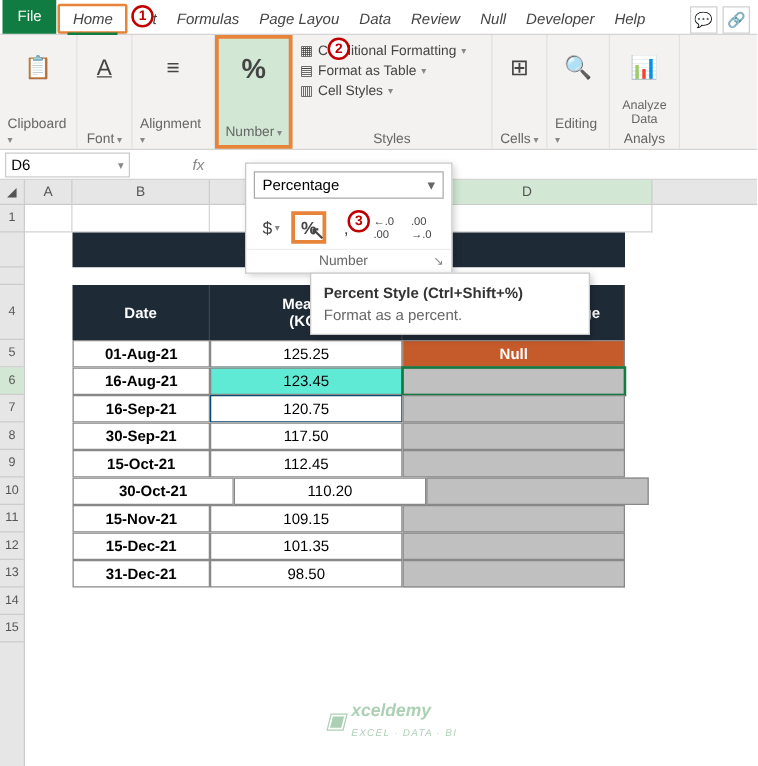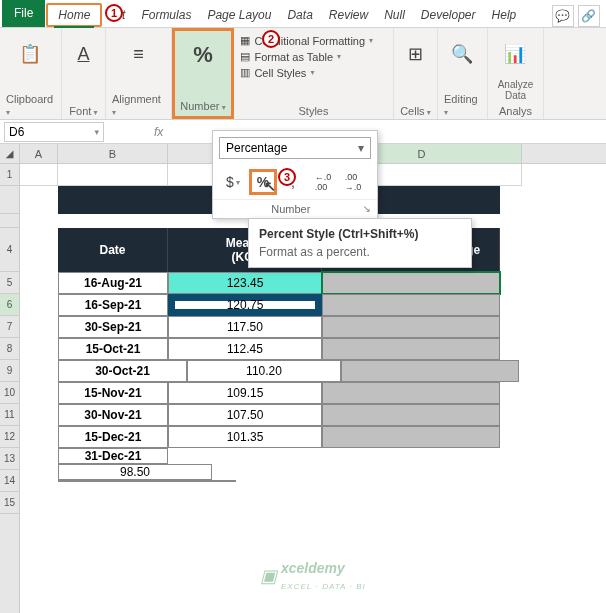--- a/index.html
+++ b/index.html
@@ -49,21 +49,21 @@
 .data-row .colA { background:#fff; }
 
 .title-row { background: #1f2a37; color:#fff; font-weight:bold; font-size:16px; display:flex; align-items:center; justify-content:center; height:28px; text-decoration: underline; }
 .header-row { background:#1f2a37; color:#fff; font-weight:bold; display:flex; height:44px; }
 .header-row > div { display:flex; align-items:center; justify-content:center; border-right:1px solid #444; text-align:center; padding:2px; }
 
 .sel-col { background:#d2e8d4; }
 .sel-cell-border { outline:2px solid #107c41; outline-offset:-1px; }
 
 
-.number-panel { position:absolute; left:212px; top:130px; width:166px; background:#fff; border:1px solid #c8c8c8; box-shadow:2px 2px 6px rgba(0,0,0,.2); z-index:40; }
+.number-panel { position:absolute; left:196px; top:130px; width:166px; background:#fff; border:1px solid #c8c8c8; box-shadow:2px 2px 6px rgba(0,0,0,.2); z-index:40; }
 .number-panel .combo { margin:6px; border:1px solid #aaa; height:22px; display:flex; align-items:center; padding:0 6px; justify-content:space-between; font-size:12px; }
 .number-panel .combo::after { content:"\25BE"; color:#666; }
 .number-panel .btn-row { display:flex; align-items:center; gap:2px; padding:4px 6px; }
 .number-panel .fmt-btn { width:28px; height:26px; display:flex; align-items:center; justify-content:center; font-size:14px; color:#444; border:1px solid transparent; }
 .number-panel .fmt-btn.dollar::after { content:" \25BE"; font-size:8px; color:#888; margin-left:2px; }
 .number-panel .fmt-btn.pct { border:3px solid #e8833a; font-weight:bold; position:relative; }
 .number-panel .fmt-btn .cursor { position:absolute; right:-2px; bottom:-2px; font-size:14px; }
 .number-panel .panel-label { text-align:center; font-size:11px; color:#666; padding:2px 0 4px; border-top:1px solid #eee; display:flex; justify-content:space-between; padding:3px 6px; }
 .number-panel .panel-label .launcher { font-size:10px; color:#888; }
 
@@ -198,27 +198,32 @@
 
     <div style="position:absolute; left:38px; top:84px; width:442px;" class="header-row">
       <div style="width:110px">Date</div>
       <div style="width:154px; white-space:pre-line">Measu
 (KG)</div>
       <div style="width:178px">Weight Loss Percentage</div>
     </div>
 
     <div style="position:absolute; left:38px; top:128px;" id="tbody">
         <div style="display: flex; height: 22px;">
+          <div class="cell cB" style="width:110px;border:1px solid #888;display:flex;align-items:center;justify-content:center;font-weight:bold;background:#fff">01-Aug-21</div>
+          <div class="cell cC" style="width:154px;border:1px solid #888;display:flex;align-items:center;justify-content:center;background:#fff">125.25</div>
+          <div class="cell cD " style="width:178px;border:1px solid #888;display:flex;align-items:center;justify-content:center;background:#c55a2b;color:#fff;font-weight:bold">Null</div>
+        </div>
+        <div style="display: flex; height: 22px;">
           <div class="cell cB" style="width:110px;border:1px solid #888;display:flex;align-items:center;justify-content:center;font-weight:bold;background:#fff">16-Aug-21</div>
           <div class="cell cC" style="width:154px;border:1px solid #888;display:flex;align-items:center;justify-content:center;background:#5eead4">123.45</div>
           <div class="cell cD sel-cell-border" style="width:178px;border:1px solid #888;display:flex;align-items:center;justify-content:center;background:#c0c0c0"></div>
         </div>
         <div style="display: flex; height: 22px;">
           <div class="cell cB" style="width:110px;border:1px solid #888;display:flex;align-items:center;justify-content:center;font-weight:bold;background:#fff">16-Sep-21</div>
-          <div class="cell cC" style="width:154px;border:7px solid #0c4a6e;display:flex;align-items:center;justify-content:center;background:#fff">120.75</div>
+          <div class="cell cC" style="width:154px;border:1px solid #0c4a6e;display:flex;align-items:center;justify-content:center;background:#fff">120.75</div>
           <div class="cell cD " style="width:178px;border:1px solid #888;display:flex;align-items:center;justify-content:center;background:#c0c0c0"></div>
         </div>
         <div style="display: flex; height: 22px;">
           <div class="cell cB" style="width:110px;border:1px solid #888;display:flex;align-items:center;justify-content:center;font-weight:bold;background:#fff">30-Sep-21</div>
           <div class="cell cC" style="width:154px;border:1px solid #888;display:flex;align-items:center;justify-content:center;background:#fff">117.50</div>
           <div class="cell cD " style="width:178px;border:1px solid #888;display:flex;align-items:center;justify-content:center;background:#c0c0c0"></div>
         </div>
         <div style="display: flex; height: 22px;">
           <div class="cell cB" style="width:110px;border:1px solid #888;display:flex;align-items:center;justify-content:center;font-weight:bold;background:#fff">15-Oct-21</div>
           <div class="cell cC" style="width:154px;border:1px solid #888;display:flex;align-items:center;justify-content:center;background:#fff">112.45</div>
@@ -228,30 +233,25 @@
           <div class="cell cB" style="width:129px;border:1px solid #888;display:flex;align-items:center;justify-content:center;font-weight:bold;background:#fff">30-Oct-21</div>
           <div class="cell cC" style="width:154px;border:1px solid #888;display:flex;align-items:center;justify-content:center;background:#fff">110.20</div>
           <div class="cell cD " style="width:178px;border:1px solid #888;display:flex;align-items:center;justify-content:center;background:#c0c0c0"></div>
         </div>
         <div style="display: flex; height: 22px;">
           <div class="cell cB" style="width:110px;border:1px solid #888;display:flex;align-items:center;justify-content:center;font-weight:bold;background:#fff">15-Nov-21</div>
           <div class="cell cC" style="width:154px;border:1px solid #888;display:flex;align-items:center;justify-content:center;background:#fff">109.15</div>
           <div class="cell cD " style="width:178px;border:1px solid #888;display:flex;align-items:center;justify-content:center;background:#c0c0c0"></div>
         </div>
         <div style="display: flex; height: 22px;">
-          <div class="cell cB" style="width:110px;border:1px solid #888;display:flex;align-items:center;justify-content:center;font-weight:bold;background:#fff">30-Nov-21</div>
-          <div class="cell cC" style="width:154px;border:1px solid #888;display:flex;align-items:center;justify-content:center;background:#fff">107.50</div>
-          <div class="cell cD " style="width:178px;border:1px solid #888;display:flex;align-items:center;justify-content:center;background:#c0c0c0"></div>
-        </div>
-        <div style="display: flex; height: 22px;">
           <div class="cell cB" style="width:110px;border:1px solid #888;display:flex;align-items:center;justify-content:center;font-weight:bold;background:#fff">15-Dec-21</div>
           <div class="cell cC" style="width:154px;border:1px solid #888;display:flex;align-items:center;justify-content:center;background:#fff">101.35</div>
           <div class="cell cD " style="width:178px;border:1px solid #888;display:flex;align-items:center;justify-content:center;background:#c0c0c0"></div>
         </div>
-        <div style="display: flex; height: 22px; flex-direction: column;">
+        <div style="display: flex; height: 22px;">
           <div class="cell cB" style="width:110px;border:1px solid #888;display:flex;align-items:center;justify-content:center;font-weight:bold;background:#fff">31-Dec-21</div>
           <div class="cell cC" style="width:154px;border:1px solid #888;display:flex;align-items:center;justify-content:center;background:#fff">98.50</div>
           <div class="cell cD " style="width:178px;border:1px solid #888;display:flex;align-items:center;justify-content:center;background:#c0c0c0"></div>
         </div>
       </div>
 
   </div>
 </div>
 
 <div class="number-panel">

